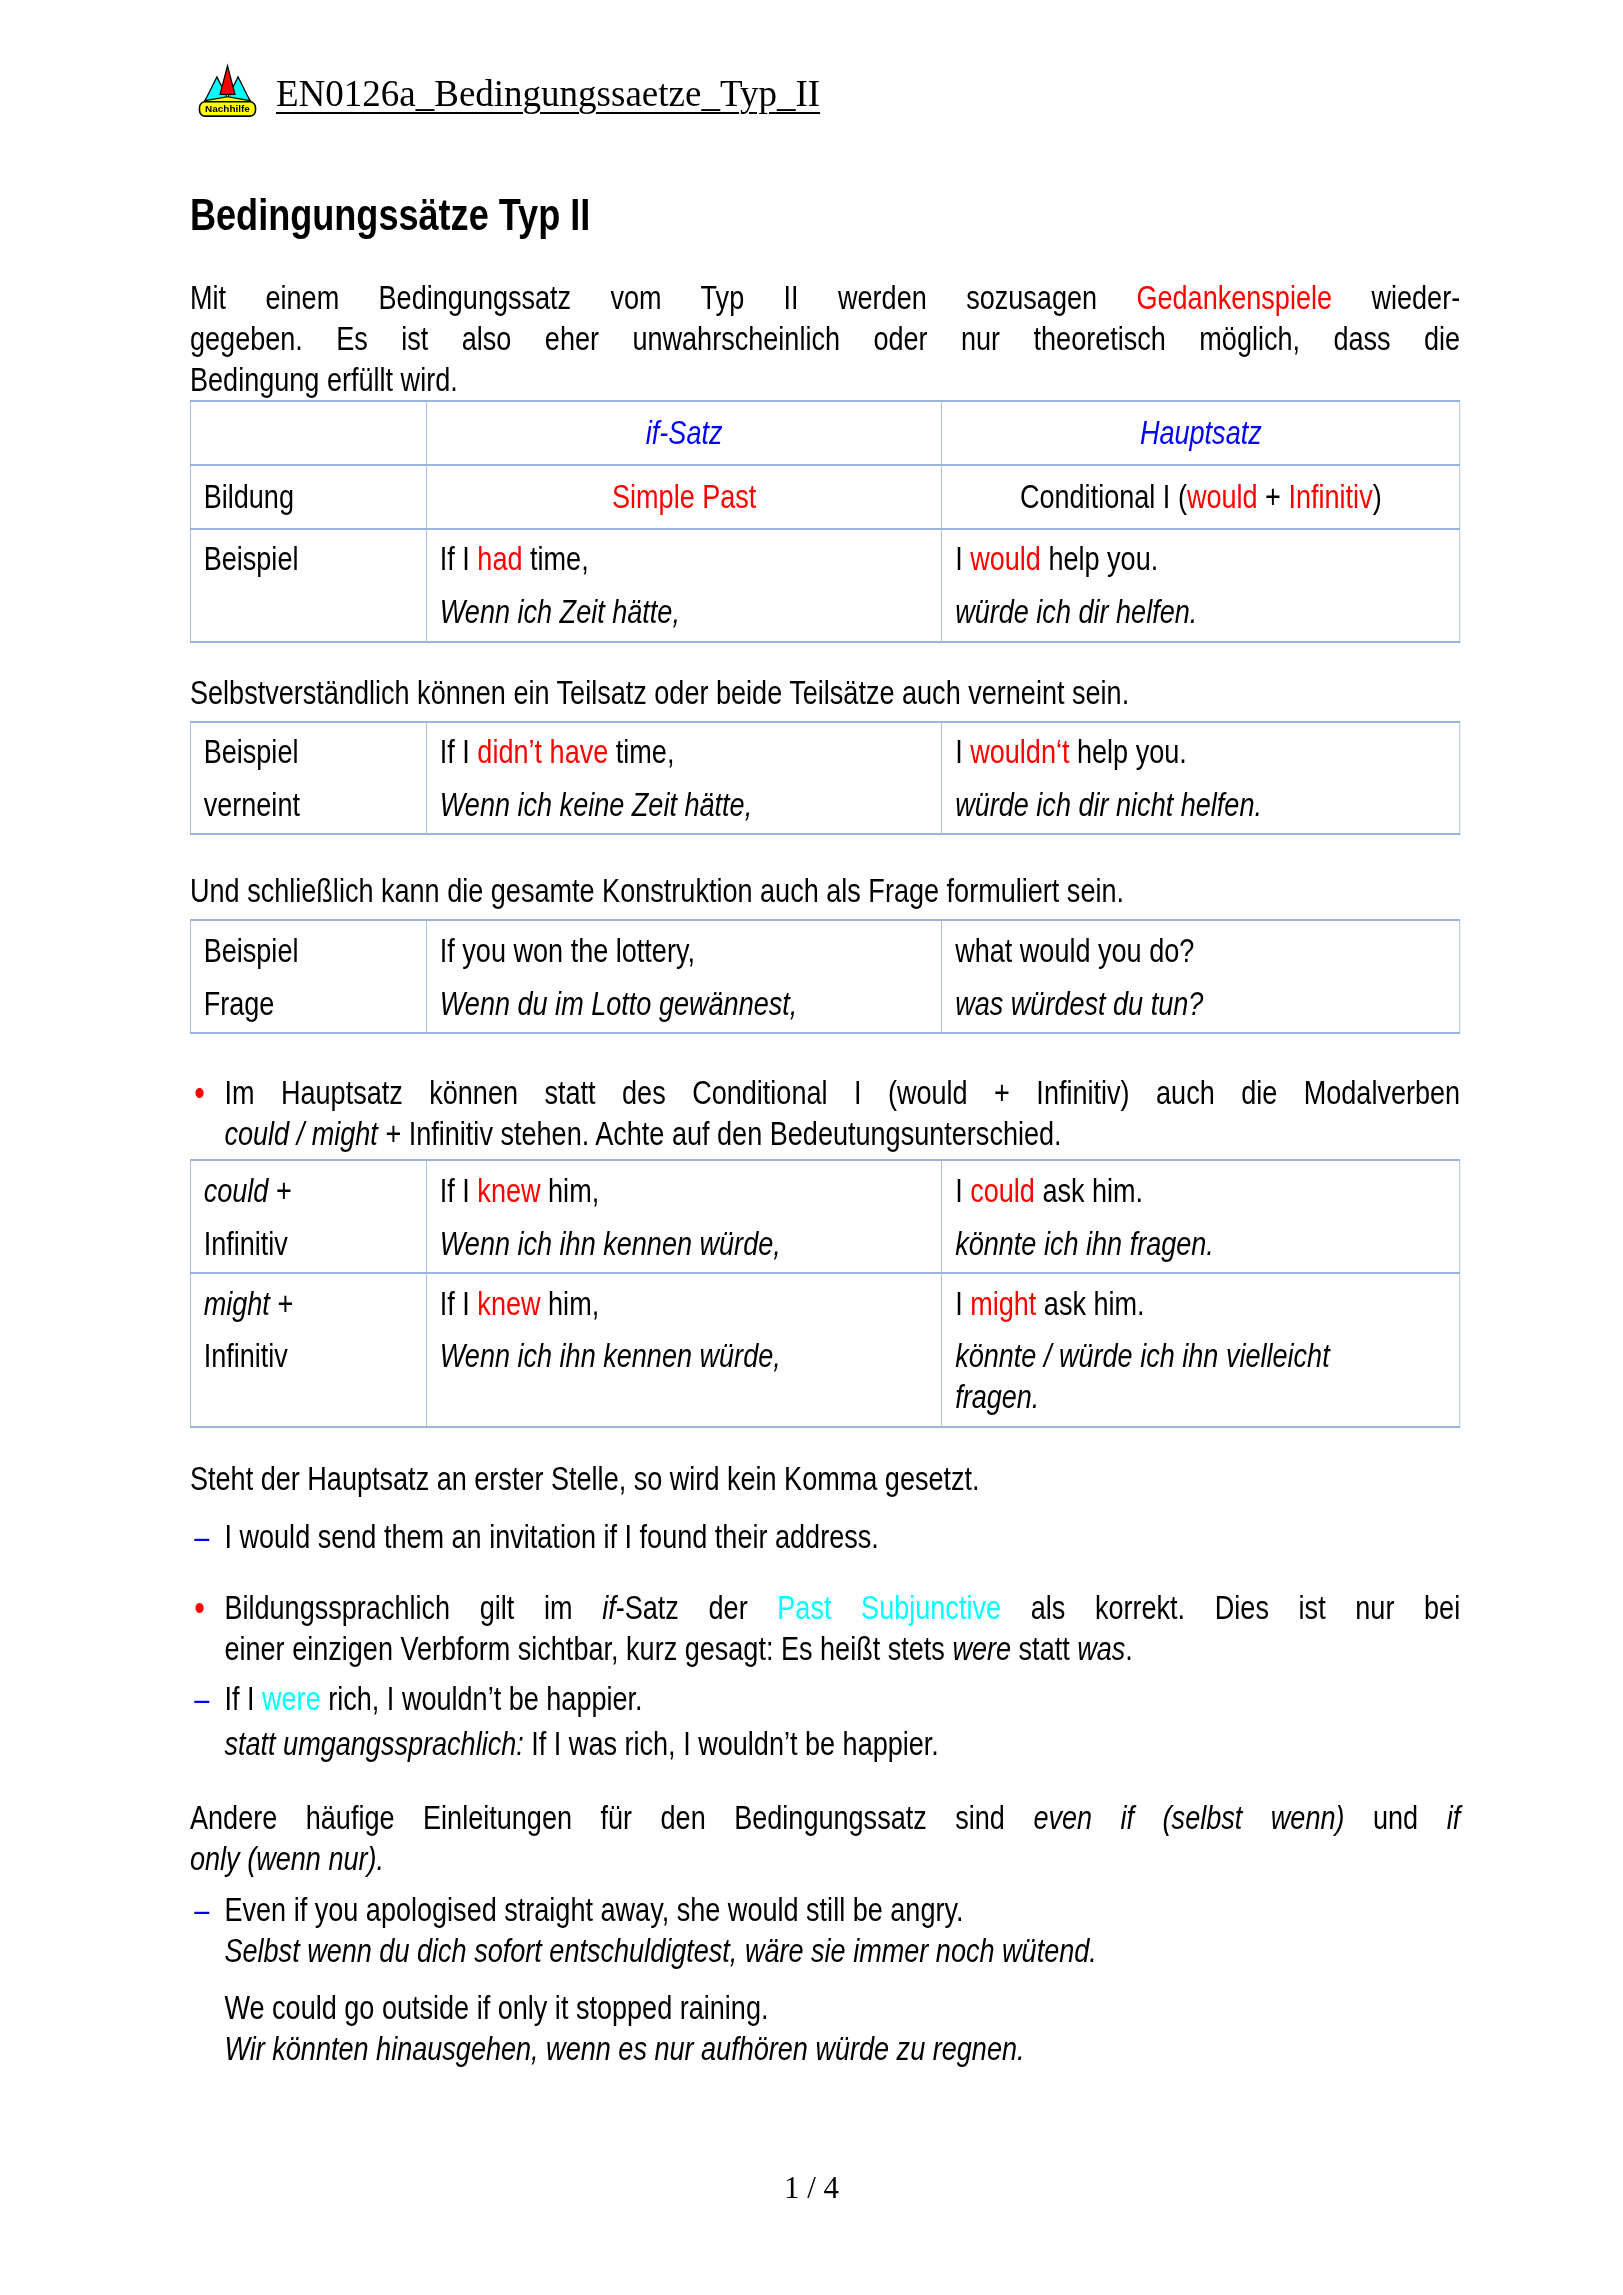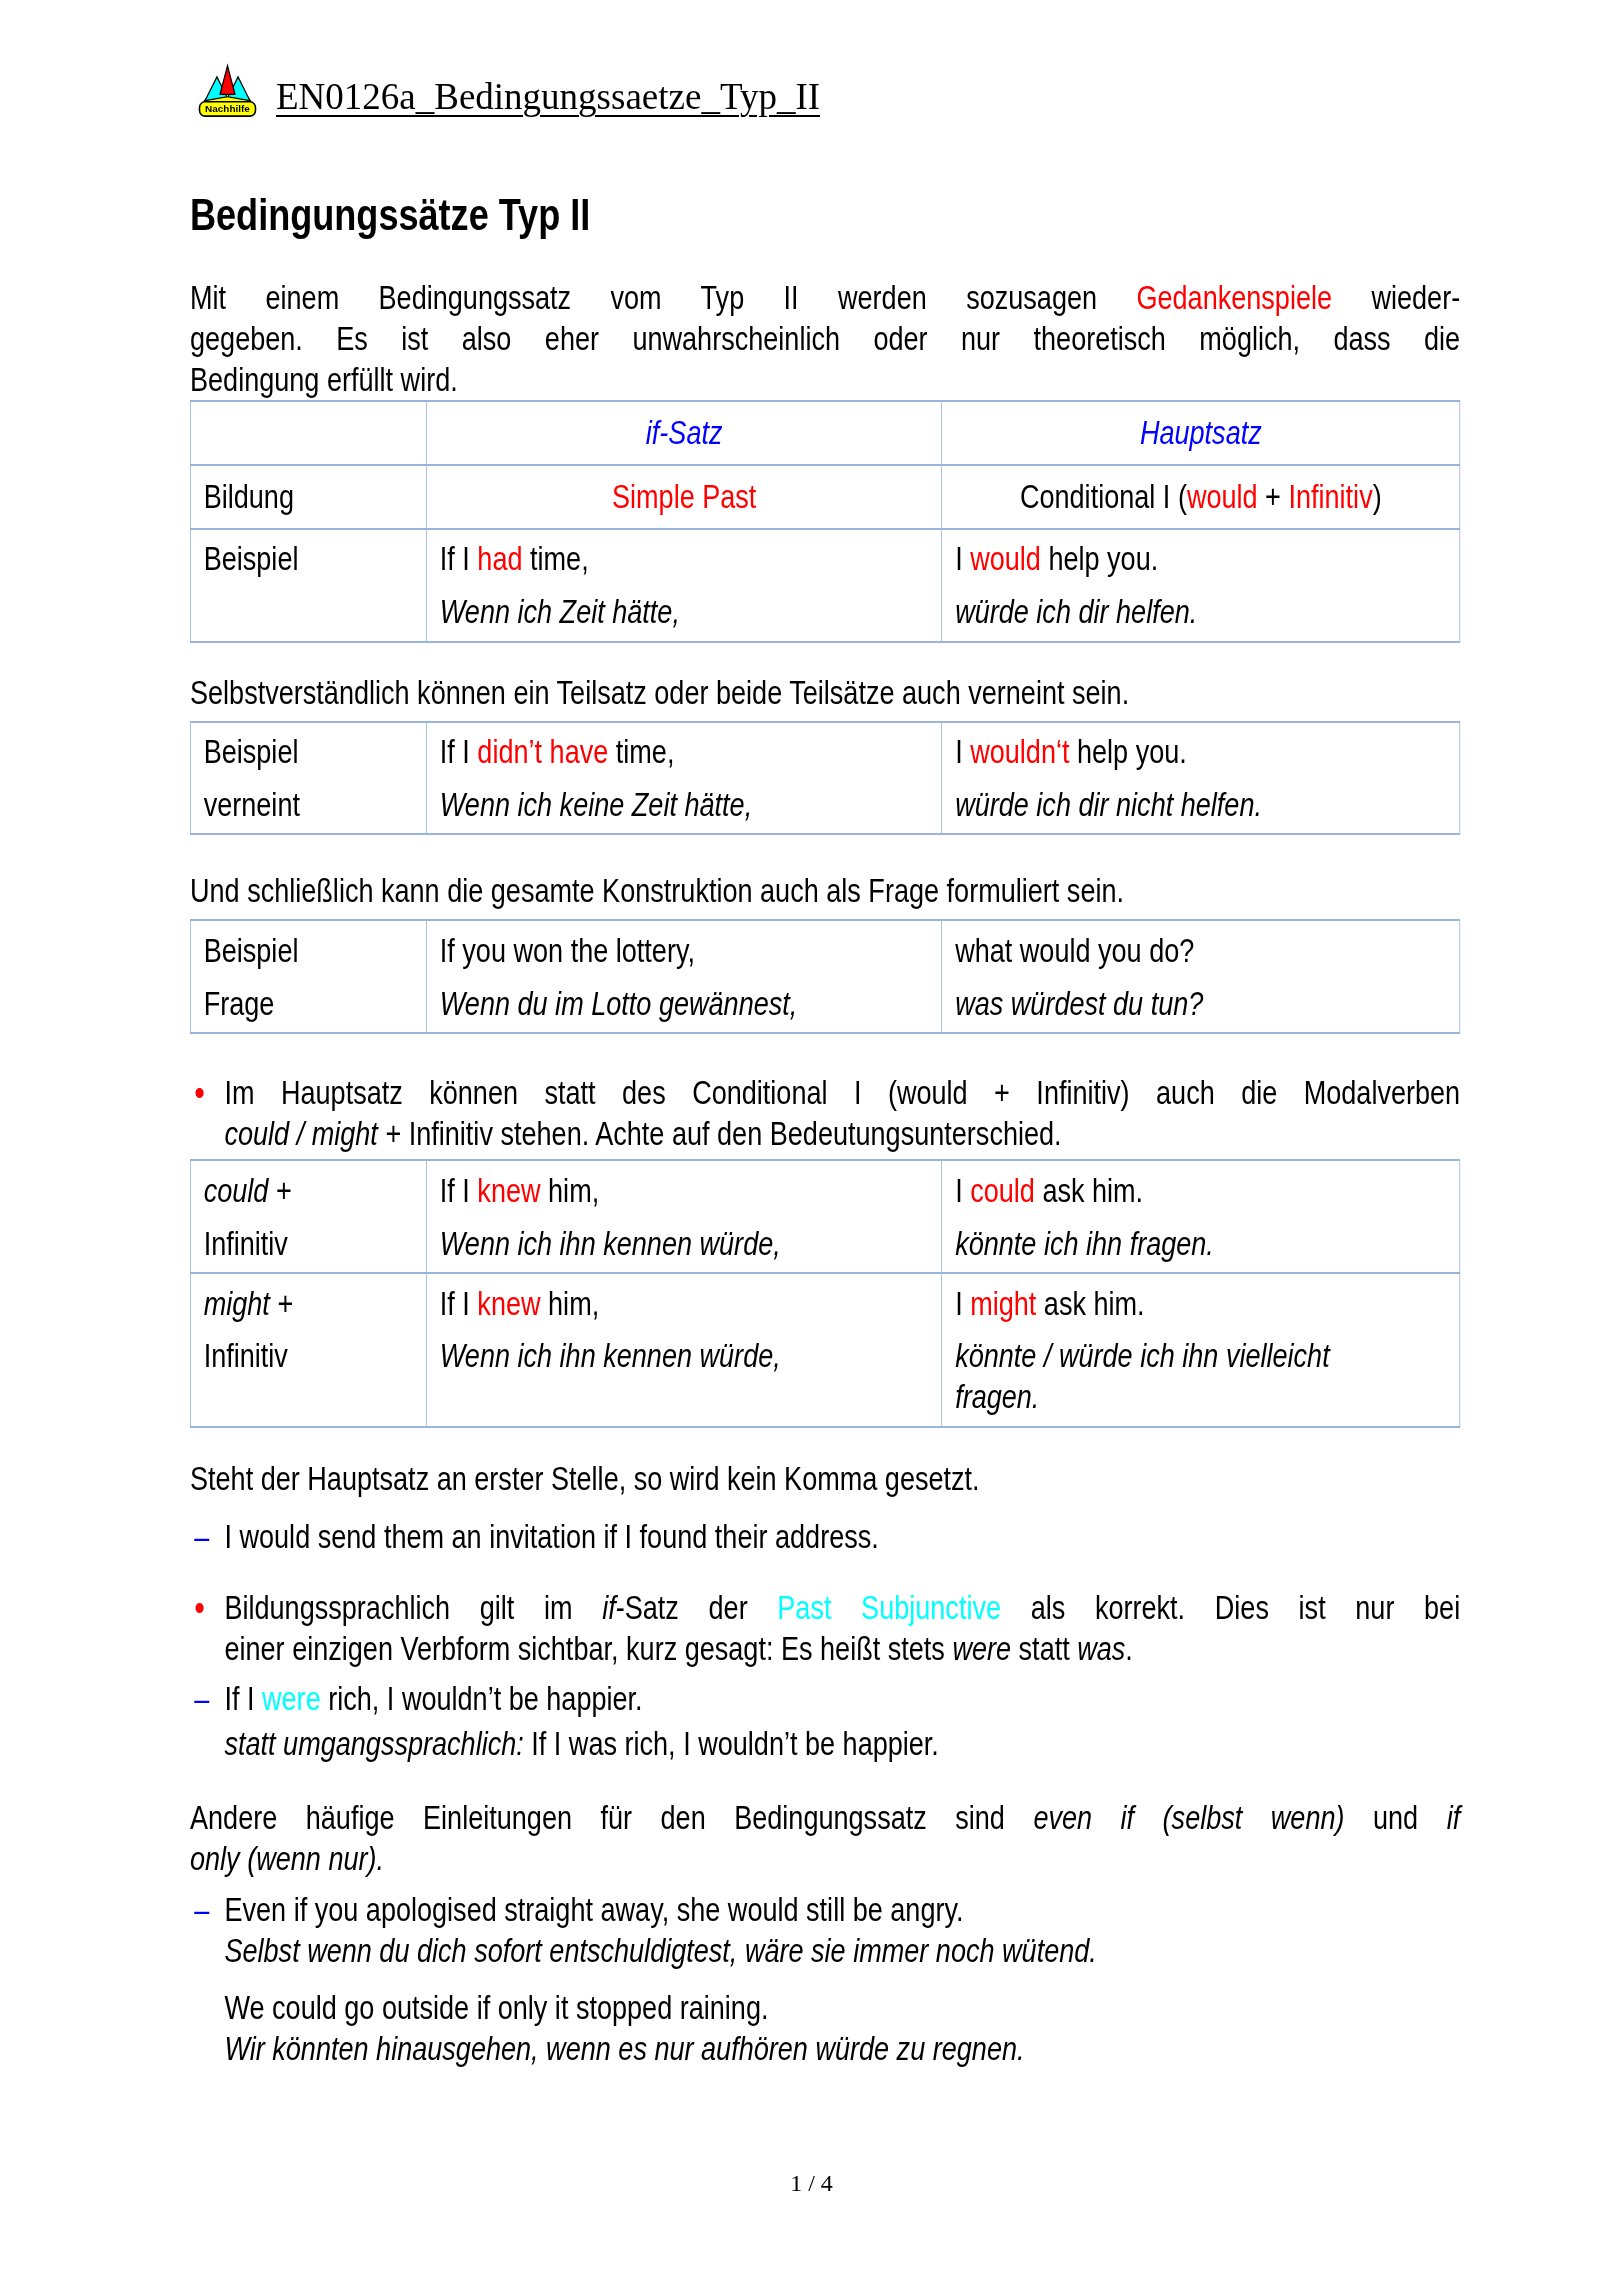--- a/index.html
+++ b/index.html
@@ -2,21 +2,21 @@
 <html style="--c-red: #ff0000; --c-blue: #0000ff; --c-cyan: #00ffff; --c-border: #9ab5dc;font-size:10.5px"><head>
 <meta charset="utf-8">
 <style>
   :root{
     --c-red:#ff0000; --c-blue:#0000ff; --c-cyan:#00ffff; --c-border:#9ab5dc; --c-text:#000;
   }
   html,body{margin:0;padding:0;background:#fff;}
   .page{position:relative;width:1623px;height:2295px;background:#fff;overflow:hidden;
         font-family:"Liberation Sans",sans-serif;color:var(--c-text);}
   
-  .hdr{position:absolute;left:196px;top:62px;display:flex;align-items:flex-end;gap:17px;}
+  .hdr{position:absolute;left:196px;top:62px;display:flex;align-items:center;gap:17px;}
   .logo{width:63px;height:56px;flex:0 0 auto;}
   .fname{font-family:"Liberation Serif",serif;font-size:37px;line-height:42px;
          margin-top:7.9px;text-decoration:underline;text-underline-offset:5.9px;text-decoration-thickness:2px;}
   
   .content{position:absolute;left:190px;top:183px;width:1549px;
            transform:scaleX(0.82);transform-origin:0 0;
            font-size:33px;line-height:41px;}
   .title{font-size:44px;line-height:48px;font-weight:bold;margin:7.9px 0 0 0;}
   .rl{min-height:41px;}
   .just{text-align:justify;text-align-last:justify;}
@@ -31,21 +31,21 @@
   .tc{text-align:center;}
   .hblue{color:var(--c-blue);font-style:italic;}
   .cell .rl:nth-child(2){margin-top:11.8px;}
   
   .li{position:relative;padding-left:42px;}
   .mk{position:absolute;left:5.2px;top:0;}
   .mk.redb{color:var(--c-red);font-size:37px;}
   .mk.blued{color:var(--c-blue);}
   
   .footer{position:absolute;left:0;top:2170px;width:100%;text-align:center;
-          font-family:"Liberation Serif",serif;font-size:24px;}
+          font-family:"Liberation Serif",serif;font-size:31px;}
 </style>
 </head>
 <body>
 
 <div class="page">
 
   <div class="hdr">
     <svg class="logo" viewBox="0 0 100 90">
       <path d="M8 72 A 44 40 0 0 1 92 72 L 8 72 Z" fill="#ffff00" stroke="#000" stroke-width="2"></path>
       <polygon points="14,62 33,24 49,56" fill="#00ffff" stroke="#000" stroke-width="2"></polygon>

